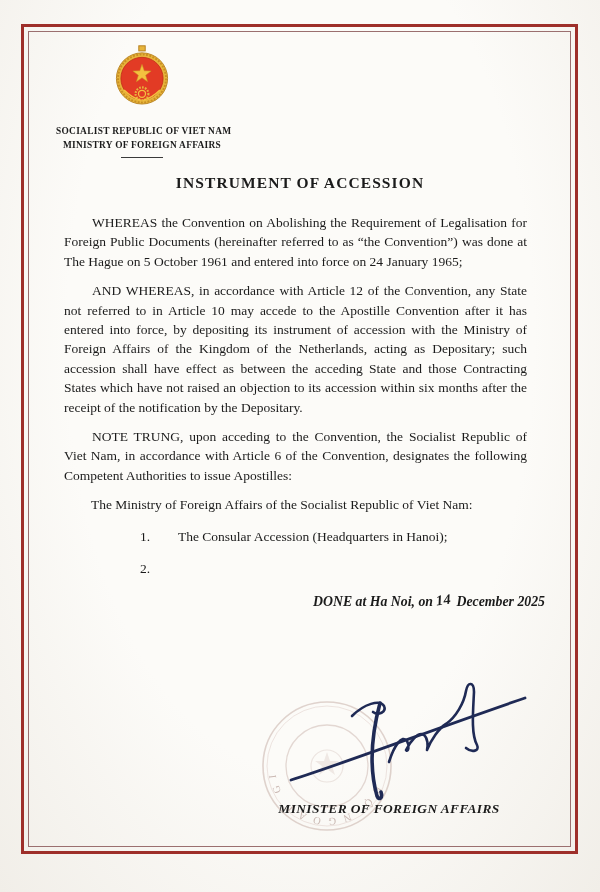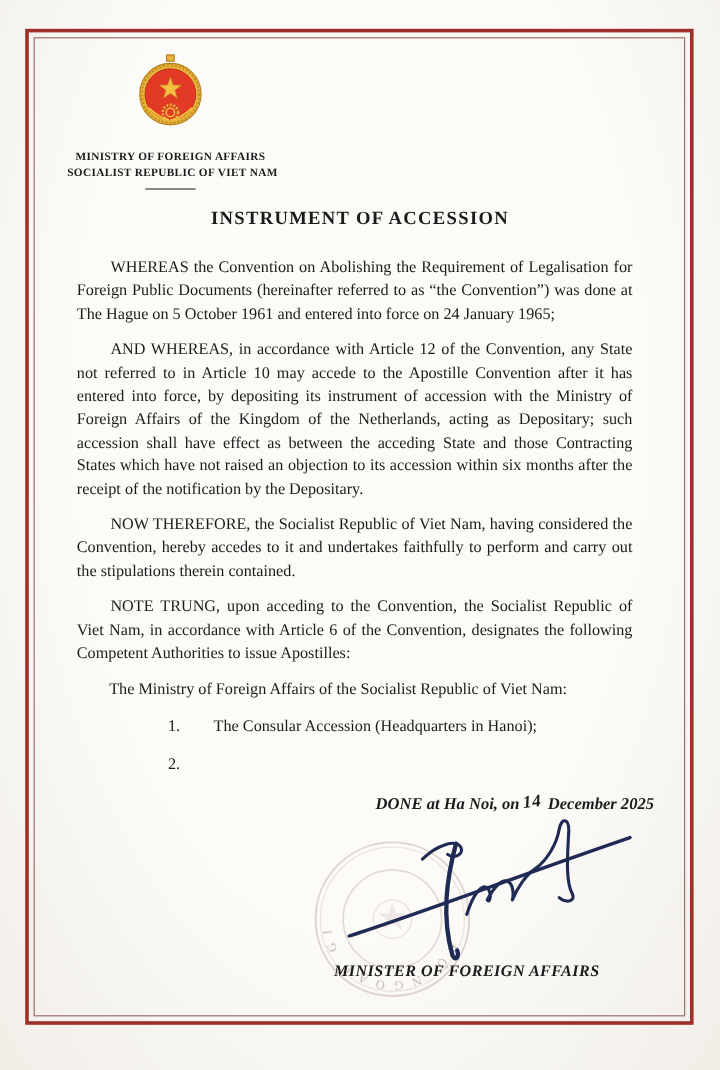--- a/index.html
+++ b/index.html
@@ -117,34 +117,33 @@
       <circle cx="50" cy="52" r="33" fill="none" stroke="#c02a18" stroke-width="1.2"></circle>
 
       <path d="M50,30 L53.5,40.1 L64.3,40.4 L55.7,46.9 L58.8,57.1 L50,51 L41.2,57.1 L44.3,46.9 L35.7,40.4 L46.5,40.1 Z" fill="#f4c13f" stroke="#c98f22" stroke-width="0.8"></path>
 
       <circle cx="50" cy="76" r="10" fill="#e23b25" stroke="#e7b53c" stroke-width="3.4" stroke-dasharray="2.6 2"></circle>
       <circle cx="50" cy="76" r="5.5" fill="none" stroke="#f4c13f" stroke-width="2"></circle>
 
       <path d="M22,70 Q34,82 48,86" fill="none" stroke="#f4c13f" stroke-width="2.4"></path>
       <path d="M78,70 Q66,82 52,86" fill="none" stroke="#f4c13f" stroke-width="2.4"></path>
     </svg>
+    <div class="agency-line">SOCIALIST REPUBLIC OF VIET NAM</div>
     <div class="agency-line">MINISTRY OF FOREIGN AFFAIRS</div>
-    <div class="agency-line">SOCIALIST REPUBLIC OF VIET NAM</div>
     <div class="header-divider"></div>
   </div>
 
   <div class="doc-title">INSTRUMENT OF ACCESSION</div>
 
   <div class="body-text">
 
     <p><span class="lead">WHEREAS</span><span> the Convention on Abolishing the Requirement of Legalisation for Foreign Public Documents (hereinafter referred to as “the Convention”) was done at The Hague on 5 October 1961 and entered into force on 24 January 1965;</span></p>
 
     <p><span class="lead">AND WHEREAS,</span><span> in accordance with Article 12 of the Convention, any State not referred to in Article 10 may accede to the Apostille Convention after it has entered into force, by depositing its instrument of accession with the Ministry of Foreign Affairs of the Kingdom of the Netherlands, acting as Depositary; such accession shall have effect as between the acceding State and those Contracting States which have not raised an objection to its accession within six months after the receipt of the notification by the Depositary.</span></p>
 
-    <p><span class="lead">NOW THEREFORE,</span><span> the Socialist Republic of Viet Nam, having considered the Convention, hereby accedes to it and undertakes faithfully to perform and carry out the stipulations therein contained.</span></p>
 
     <p><span class="lead">NOTE TRUNG,</span><span> upon acceding to the Convention, the Socialist Republic of Viet Nam, in accordance with Article 6 of the Convention, designates the following Competent Authorities to issue Apostilles:</span></p>
 
     <div class="authorities-intro">The Ministry of Foreign Affairs of the Socialist Republic of Viet Nam:</div>
 
     <div class="authority-row">
       <span class="authority-num">1.</span>
       <span>The Consular Accession (Headquarters in Hanoi);</span>
     </div>
     <div class="authority-row">

